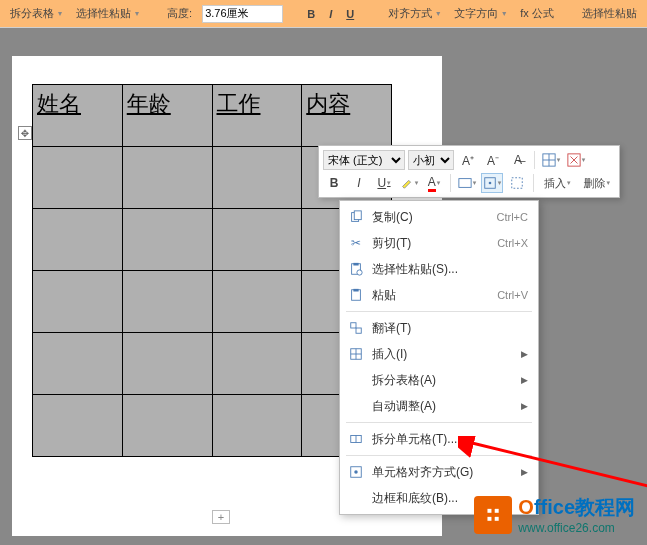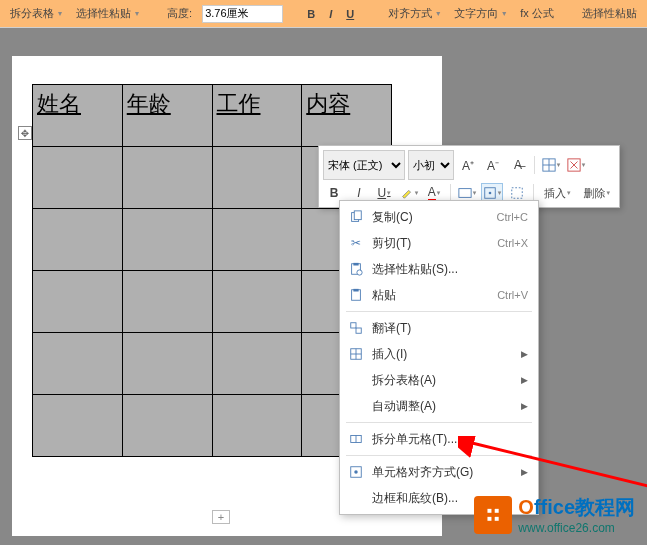--- a/index.html
+++ b/index.html
@@ -81,21 +81,21 @@
       position: absolute;
       left: 318px; top: 145px;
       background: #fff;
       border: 1px solid #bfbfbf;
       box-shadow: 2px 2px 6px rgba(0,0,0,.2);
       padding: 4px;
       display: flex; flex-direction: column; gap:3px;
       z-index: 5;
     }
     .mt-row { display:flex; align-items:center; gap:3px;}
-    .mt-row select, .mt-row input { font-size:11px; height:30px; border:1px solid #ccc;}
+    .mt-row select, .mt-row input { font-size:11px; height:20px; border:1px solid #ccc;}
     .mt-row .font-sel{ width:82px;}
     .mt-row .size-sel{ width:46px;}
     .mt-btn { width:22px; height:20px; border:1px solid transparent; display:flex; align-items:center; justify-content:center; font-size:12px; color:#444;}
     .mt-btn svg{width:14px;height:14px;}
     .mt-btn.dd::after{content:"▾"; font-size:7px; margin-left:1px; color:#888;}
     .mt-sep{width:1px; height:18px; background:#ddd; margin:0 2px;}
     
     .ctx {
       position:absolute;
       left: 339px; top: 200px;

